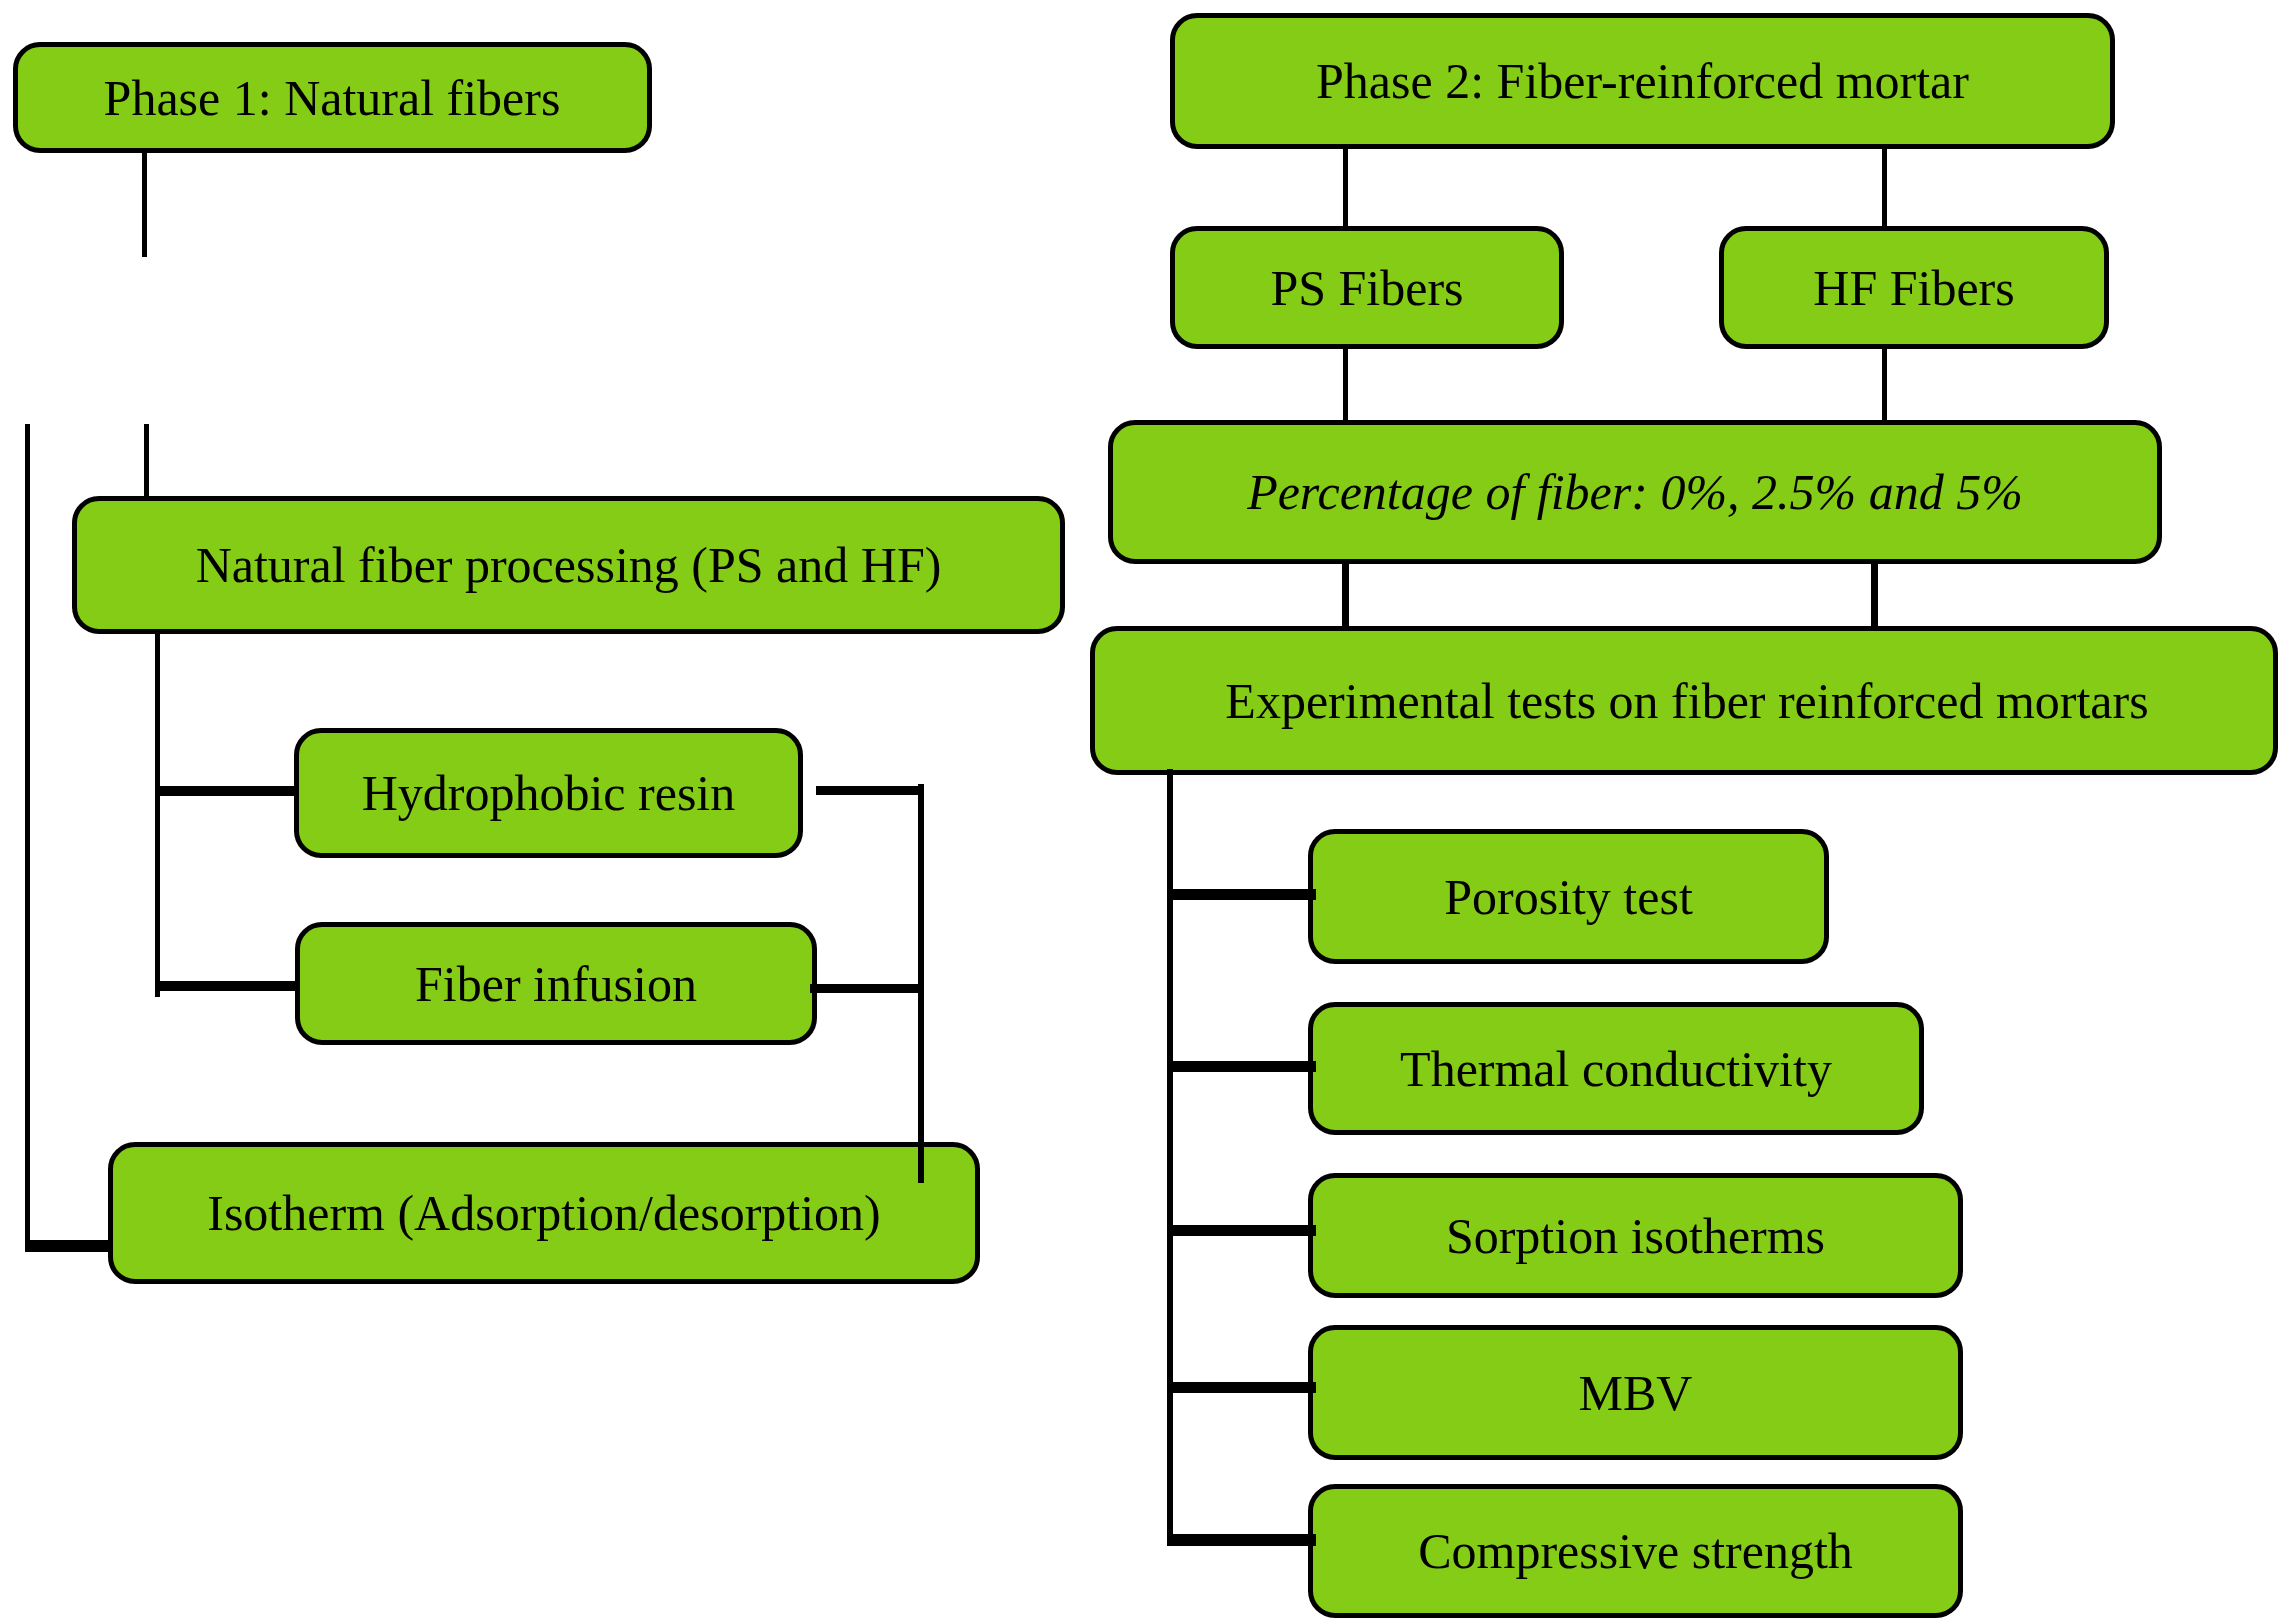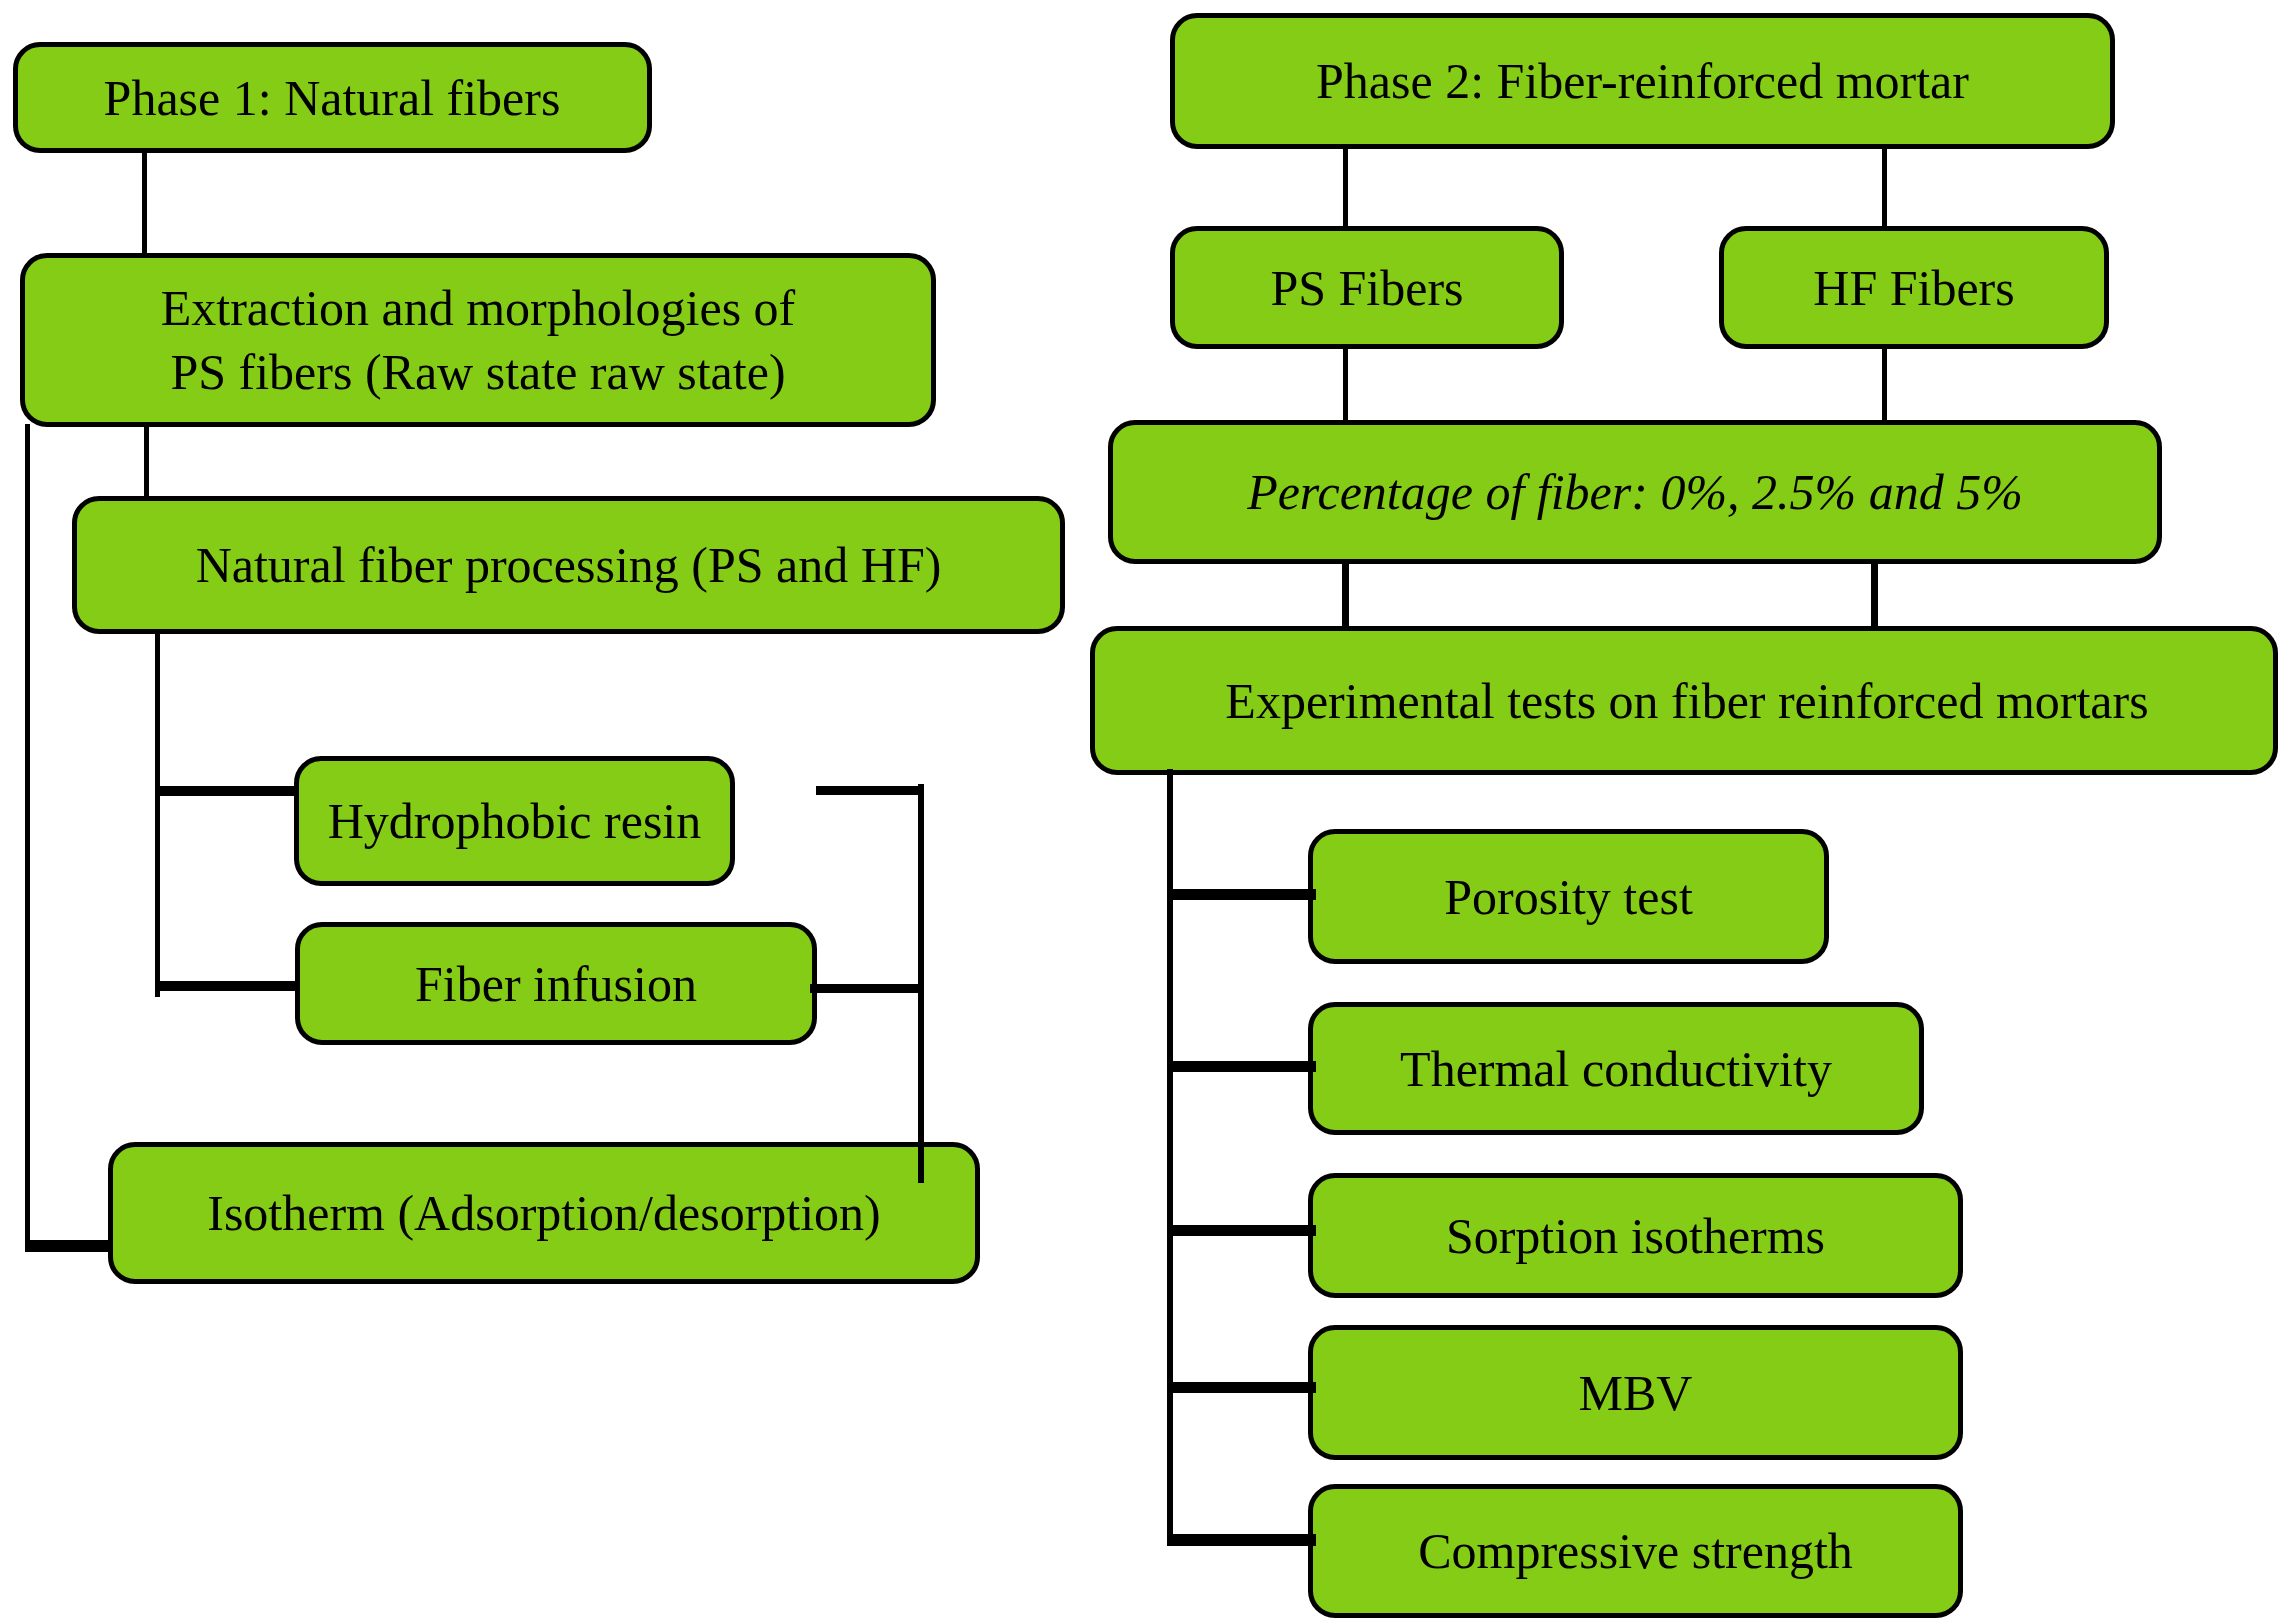--- a/index.html
+++ b/index.html
@@ -34,30 +34,26 @@
 </style>
 </head>
 <body>
 
 <div class="canvas">
 
   <div class="node nw" style="left:12.5px;top:42px;width:639px;height:111px;">
       <span class="ln">Phase 1: Natural fibers</span>
     </div>
 
-  <div class="node" style="left:20px;top:253px;width:916px;height:174px;">
-    <span class="ln nw">Extraction and morphologies of</span>
-    <span class="ln nw">PS fibers (Raw state raw state)</span>
-  </div>
 
   <div class="node nw" style="left:72px;top:496px;width:993px;height:138px;">
       <span class="ln">Natural fiber processing (PS and HF)</span>
     </div>
 
-  <div class="node nw" style="left:294px;top:756px;width:441px;height:130px;border-radius:27px;">
+  <div class="node nw" style="left:294px;top:728px;width:509px;height:130px;border-radius:27px;">
       <span class="ln">Hydrophobic resin</span>
     </div>
 
   <div class="node nw" style="left:295px;top:922px;width:522px;height:123px;">
       <span class="ln">Fiber infusion</span>
     </div>
 
   <div class="node nw" style="left:108px;top:1142px;width:872px;height:142px;">
       <span class="ln">Isotherm (Adsorption/desorption)</span>
     </div>

